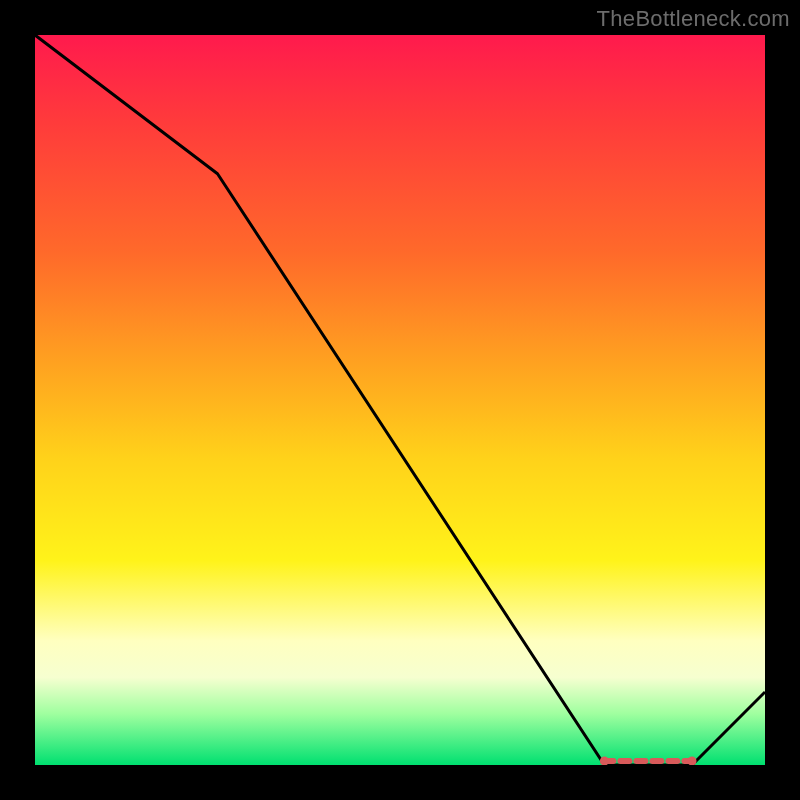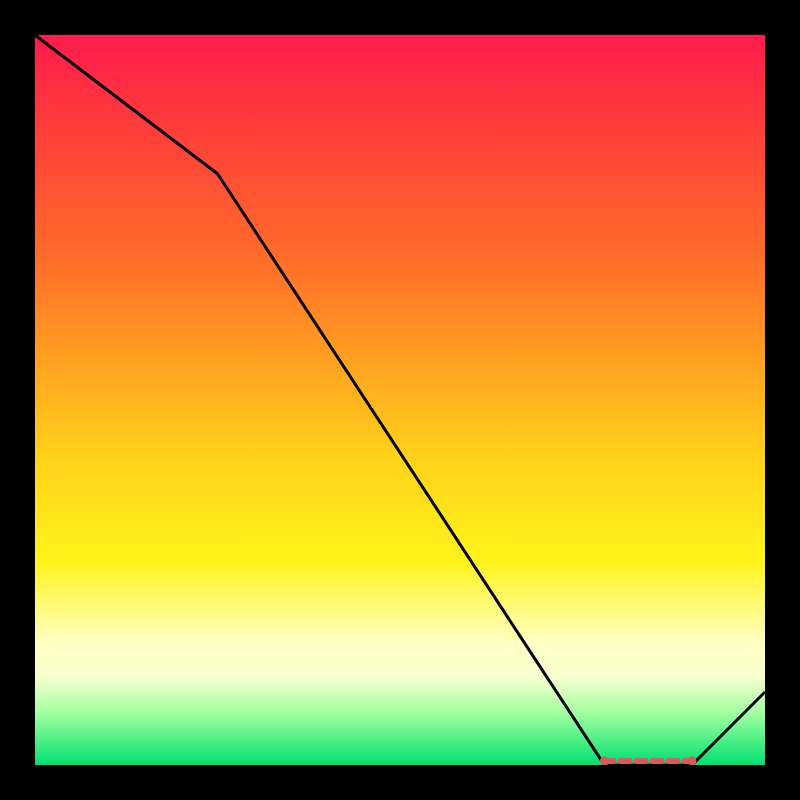--- a/index.html
+++ b/index.html
@@ -50,20 +50,21 @@
     top: 0;
     width: 730px;
     height: 730px;
     z-index: 3;
   }
 </style>
 </head>
 <body>
 
 <div class="chart-wrap">
+  <div class="watermark">TheBottleneck.com</div>
   <div class="plot-area">
     <svg class="overlay" viewBox="0 0 730 730" preserveAspectRatio="none">
       <g>
           <path d="M0.0 0.0 L182.5 138.7 L569.4 730.0 L657.0 730.0 L730.0 657.0" fill="none" stroke="#000000" stroke-width="3" stroke-linejoin="round"></path>
         </g>
       <g>
           <circle cx="569.4" cy="726.0" r="4.5" fill="#d85a5a"></circle>
           <circle cx="657.0" cy="726.0" r="4.5" fill="#d85a5a"></circle>
           <line x1="569.4" x2="657.0" y1="726.0" y2="726.0" stroke="#d85a5a" stroke-width="6" stroke-linecap="round" stroke-dasharray="9 7"></line>
         </g>

